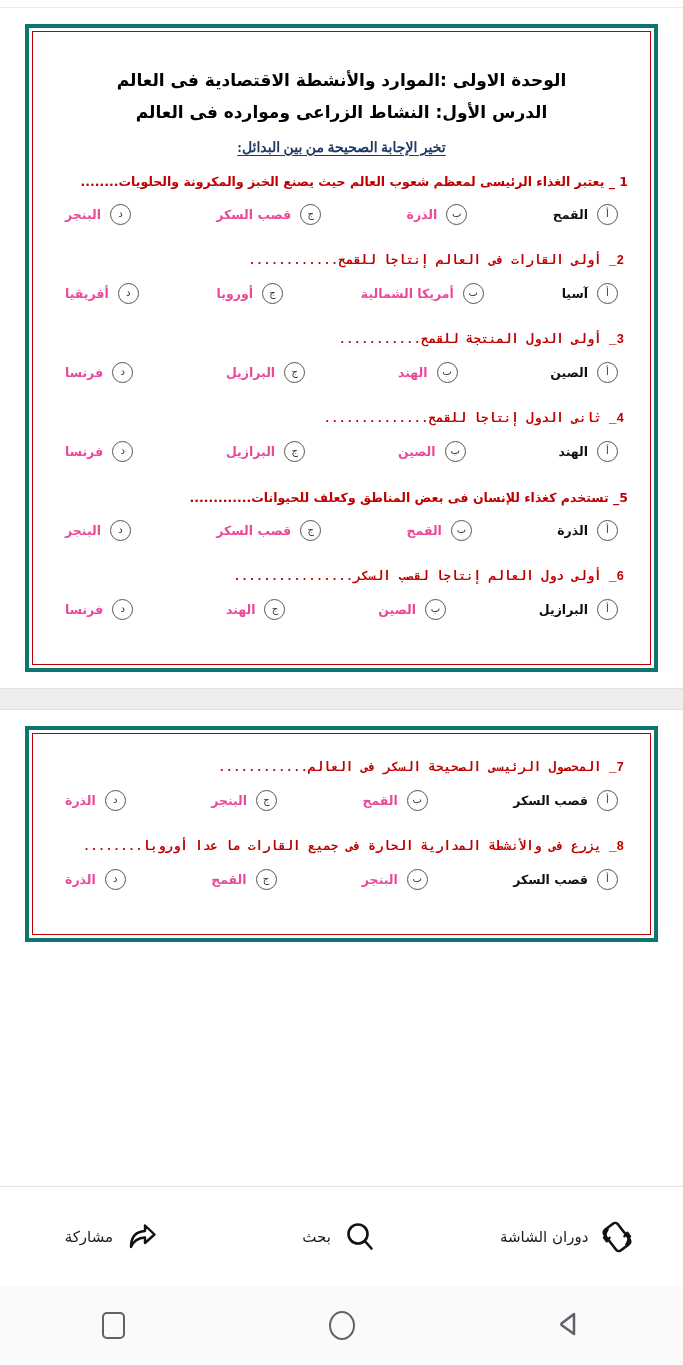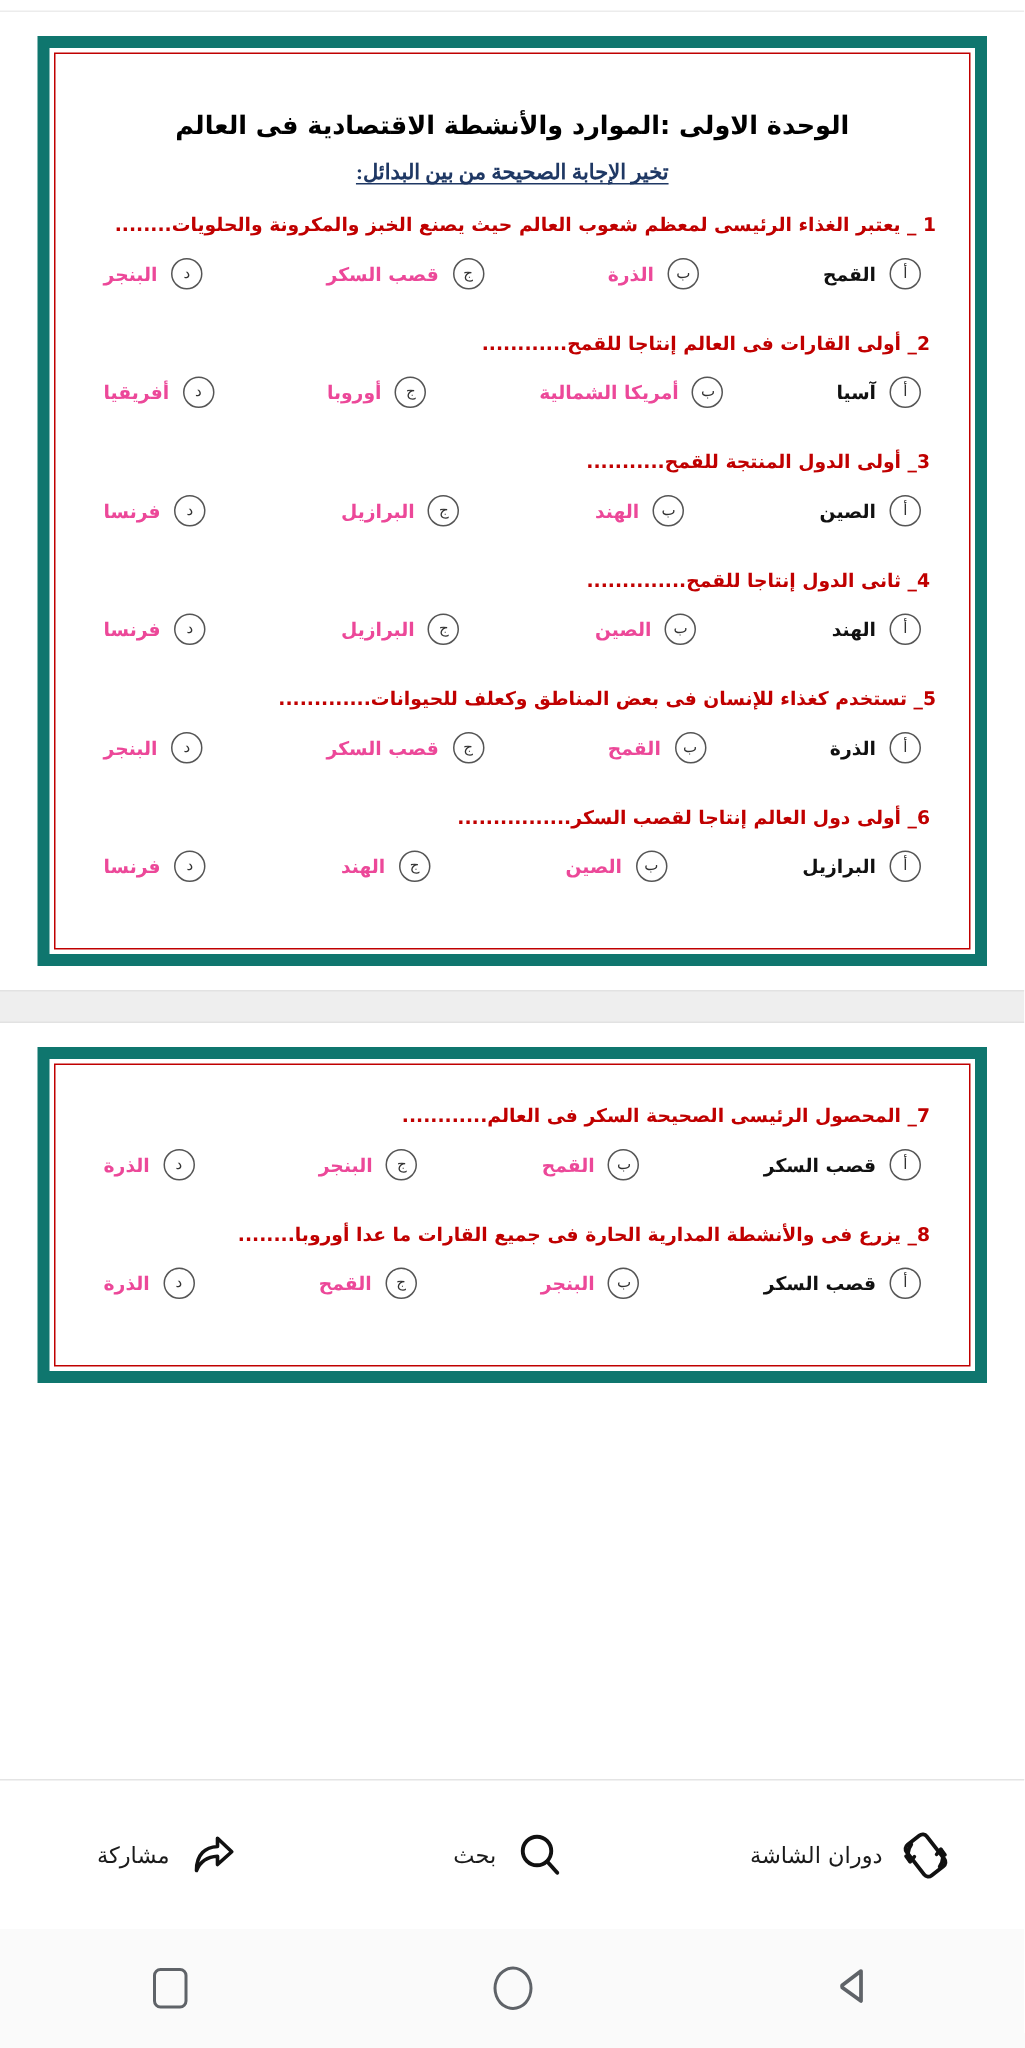--- a/index.html
+++ b/index.html
@@ -36,21 +36,21 @@
 
   
   .page {
     position: relative;
     background: #ffffff;
     margin: 0 auto;
     width: 633px;
   }
 
   .page-inner {
-    border: 8px solid #0f766e;
+    border: 4px solid #0f766e;
     padding: 3px;
     background: #ffffff;
   }
 
   .page-inner2 {
     border: 1px solid #c00000;
     background: #ffffff;
     padding: 18px 22px 24px 22px;
     min-height: 100px;
   }
@@ -105,20 +105,21 @@
     color: #c00000;
     font-weight: bold;
     font-size: 12.5px;
     padding: 6px 0 2px 0;
     line-height: 1.6;
     direction: rtl;
   }
   .question-text.q-right {
     text-align: right;
     padding-right: 4px;
+    font-family: Liberation Mono, monospace;
   }
 
   .options-row {
     display: flex;
     flex-direction: row;
     justify-content: space-between;
     align-items: center;
     padding: 10px 10px 14px 10px;
     direction: rtl;
   }
@@ -235,20 +236,21 @@
   <div class="top-strip"></div>
 
   <div class="page-spacer-top"></div>
 
   <div class="page">
     <div class="page-inner">
       <div class="page-inner2">
 
         <div class="doc-title">الوحدة الاولى :الموارد والأنشطة الاقتصادية فى العالم</div>
 
+        <div class="doc-subtitle">الدرس الأول: النشاط الزراعى وموارده فى العالم</div>
 
         <div class="instruction">تخير الإجابة الصحيحة من بين البدائل:</div>
 
         <div class="question-block">
           <div class="question-text">1 _ يعتبر الغذاء الرئيسى لمعظم شعوب العالم حيث يصنع الخبز والمكرونة والحلويات........</div>
           <div class="options-row">
             <div class="option">
               <span class="opt-marker">أ</span>
               <span class="opt-label black">القمح</span>
             </div>

